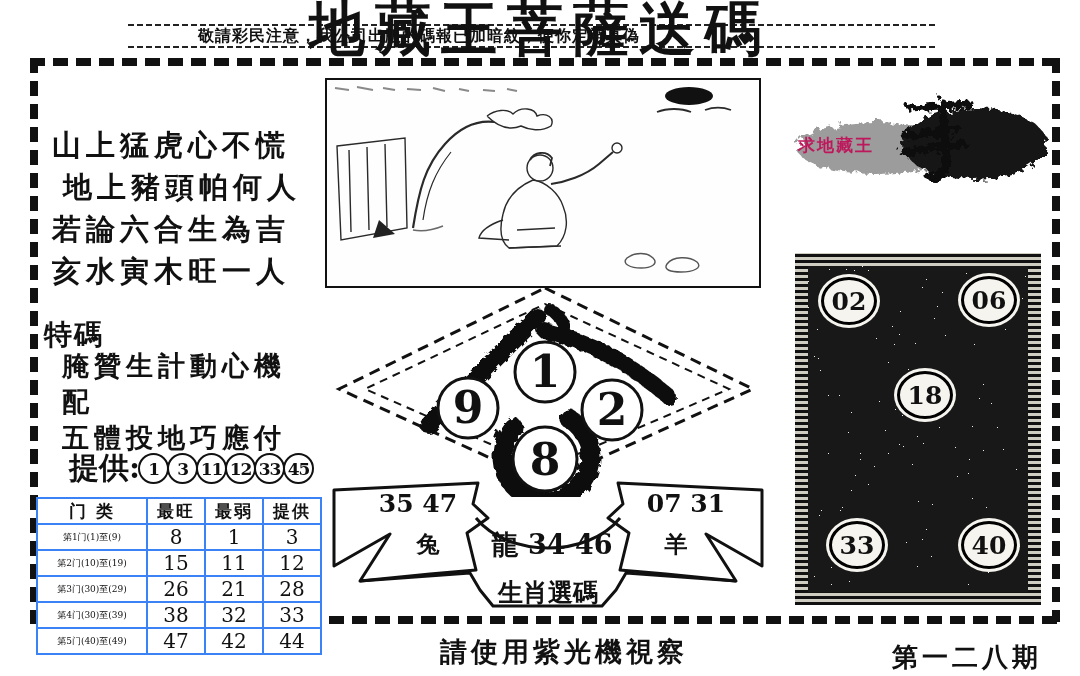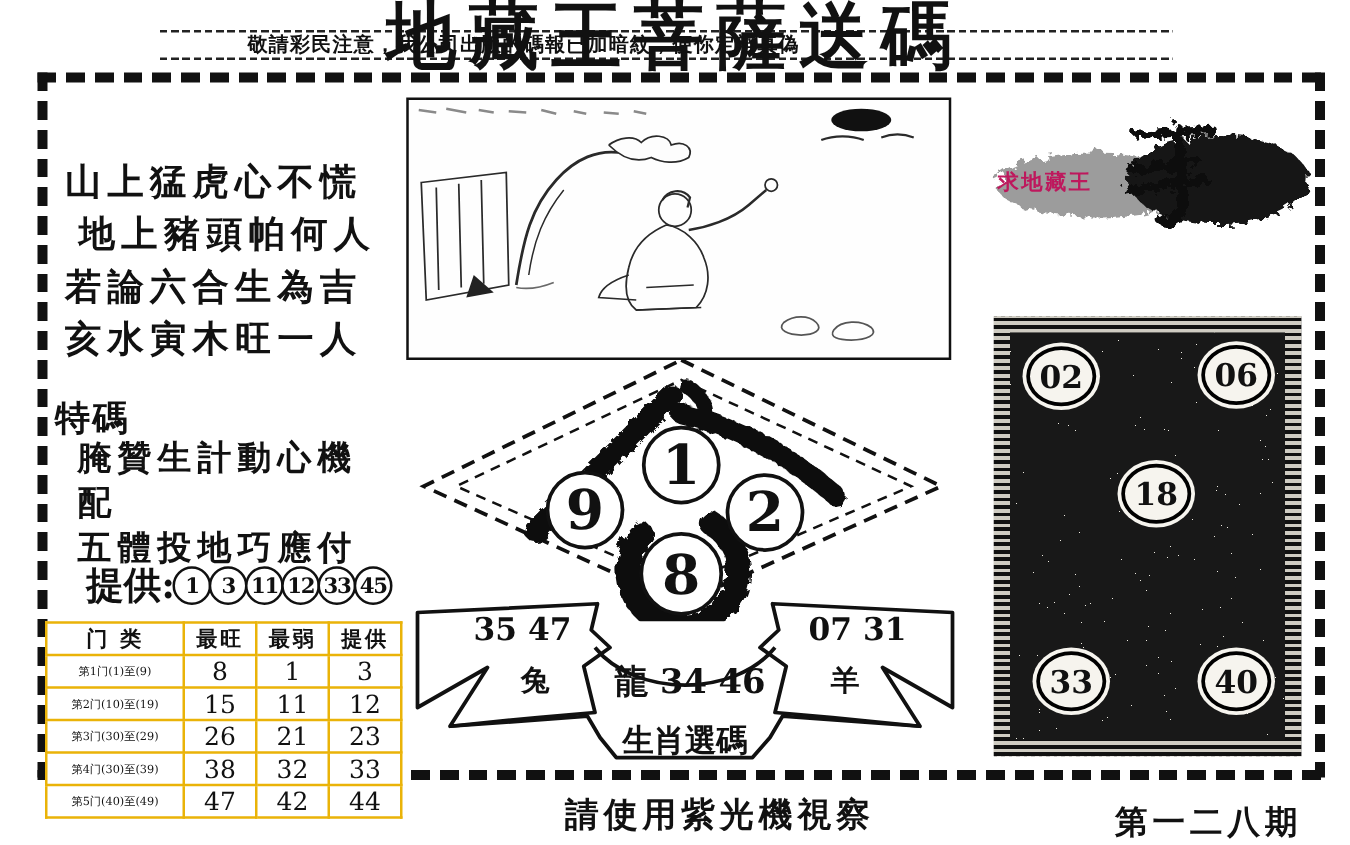--- a/index.html
+++ b/index.html
@@ -32,21 +32,21 @@
   .provide-row{left:34px;top:448px;display:flex;align-items:center;}
   .provide-label{font-size:30px;font-weight:bold;font-family:"DejaVu Serif","Liberation Serif",serif;margin-left:35px;}
   .num-circle{display:inline-flex;align-items:center;justify-content:center;
               width:27px;height:27px;border:2.5px solid #111;border-radius:50%;
               font-family:"DejaVu Serif","Liberation Serif",serif;font-size:17px;font-weight:bold;
               margin-left:-2px;background:#fff;letter-spacing:-1px;}
 
   
   table.doors{left:36px;top:497px;border-collapse:collapse;background:#fff;
               font-family:"DejaVu Serif","Liberation Serif",serif;}
-  table.doors td,table.doors th{border:2px solid #eab308;text-align:center;padding:0;}
+  table.doors td,table.doors th{border:2px solid #3b82f6;text-align:center;padding:0;}
   table.doors th{font-size:17px;font-weight:bold;height:24px;letter-spacing:2px;}
   td.cat{font-size:9px;width:108px;letter-spacing:0;}
   td.val{font-size:20px;width:56px;height:19px;}
 
   
   .pic{left:325px;top:78px;width:432px;height:206px;border:2px solid #111;background:#fefefe;}
 
   
   .stamp{left:790px;top:92px;width:262px;height:108px;}
   .stamp-text{left:8px;top:42px;font-size:17px;font-weight:bold;letter-spacing:2px;
@@ -56,21 +56,21 @@
   .card{left:795px;top:253px;width:246px;height:352px;
         background-image:repeating-linear-gradient(0deg,#111 0 3px,#cfccc2 3px 6px),
                          repeating-linear-gradient(90deg,#111 0 3px,#cfccc2 3px 6px);}
   .card-inner{position:absolute;left:13px;top:13px;right:13px;bottom:13px;background:#181818;overflow:hidden;}
   .badge{position:absolute;width:50px;height:42px;background:#f6f4ee;border:3px solid #000;
          border-radius:50%;display:flex;align-items:center;justify-content:center;
          font-family:"DejaVu Serif","Liberation Serif",serif;font-size:25px;font-weight:bold;color:#111;
          box-shadow:0 0 0 3px #f6f4ee;}
 
   
-  .footer-note{left:452px;top:634px;font-size:27px;font-weight:bold;letter-spacing:4px;
+  .footer-note{left:440px;top:634px;font-size:27px;font-weight:bold;letter-spacing:4px;
                font-family:"DejaVu Serif","Liberation Serif",serif;}
   .issue{left:892px;top:640px;font-size:26px;font-weight:bold;letter-spacing:4px;
          font-family:"DejaVu Serif","Liberation Serif",serif;}
 
   svg text{font-family:"DejaVu Serif","Liberation Serif",serif;fill:#111;}
 </style>
 </head>
 <body>
 
 <div id="page">
@@ -122,21 +122,21 @@
     <tr>
       <td class="cat">第2门(10)至(19)</td>
       <td class="val">15</td>
       <td class="val">11</td>
       <td class="val">12</td>
     </tr>
     <tr>
       <td class="cat">第3门(30)至(29)</td>
       <td class="val">26</td>
       <td class="val">21</td>
-      <td class="val">23</td>
+      <td class="val">28</td>
     </tr>
     <tr>
       <td class="cat">第4门(30)至(39)</td>
       <td class="val">38</td>
       <td class="val">32</td>
       <td class="val">33</td>
     </tr>
     <tr>
       <td class="cat">第5门(40)至(49)</td>
       <td class="val">47</td>

